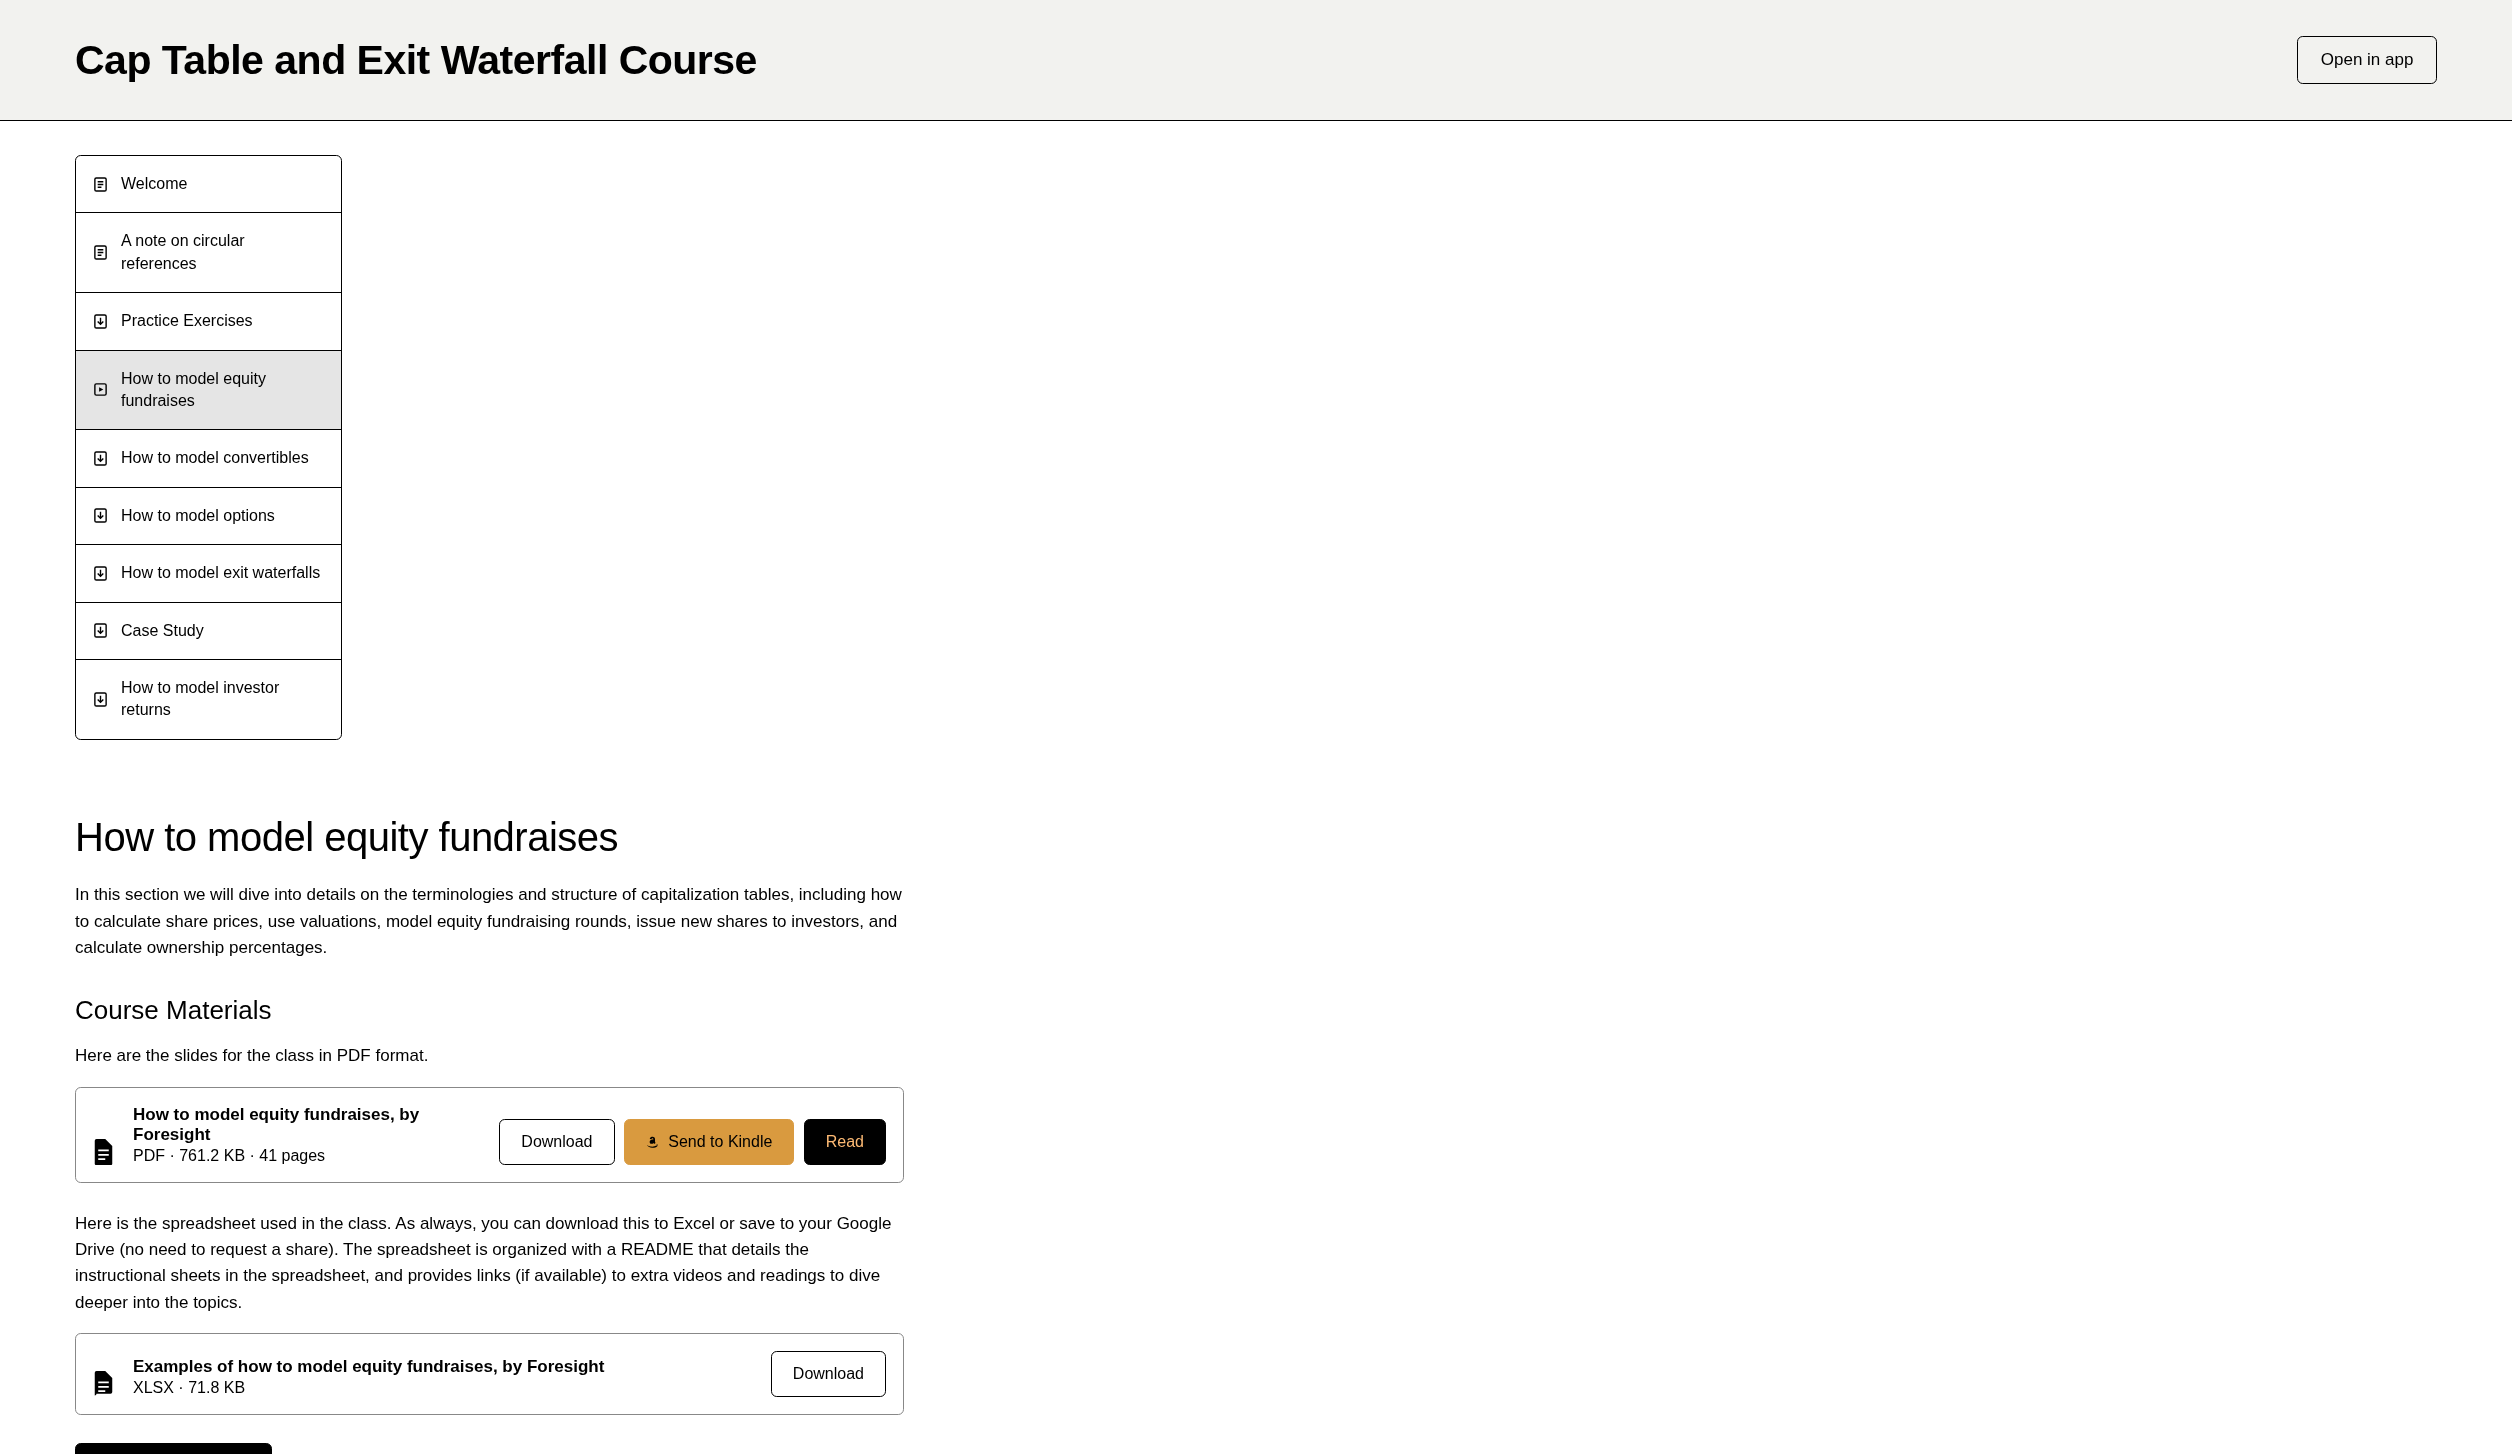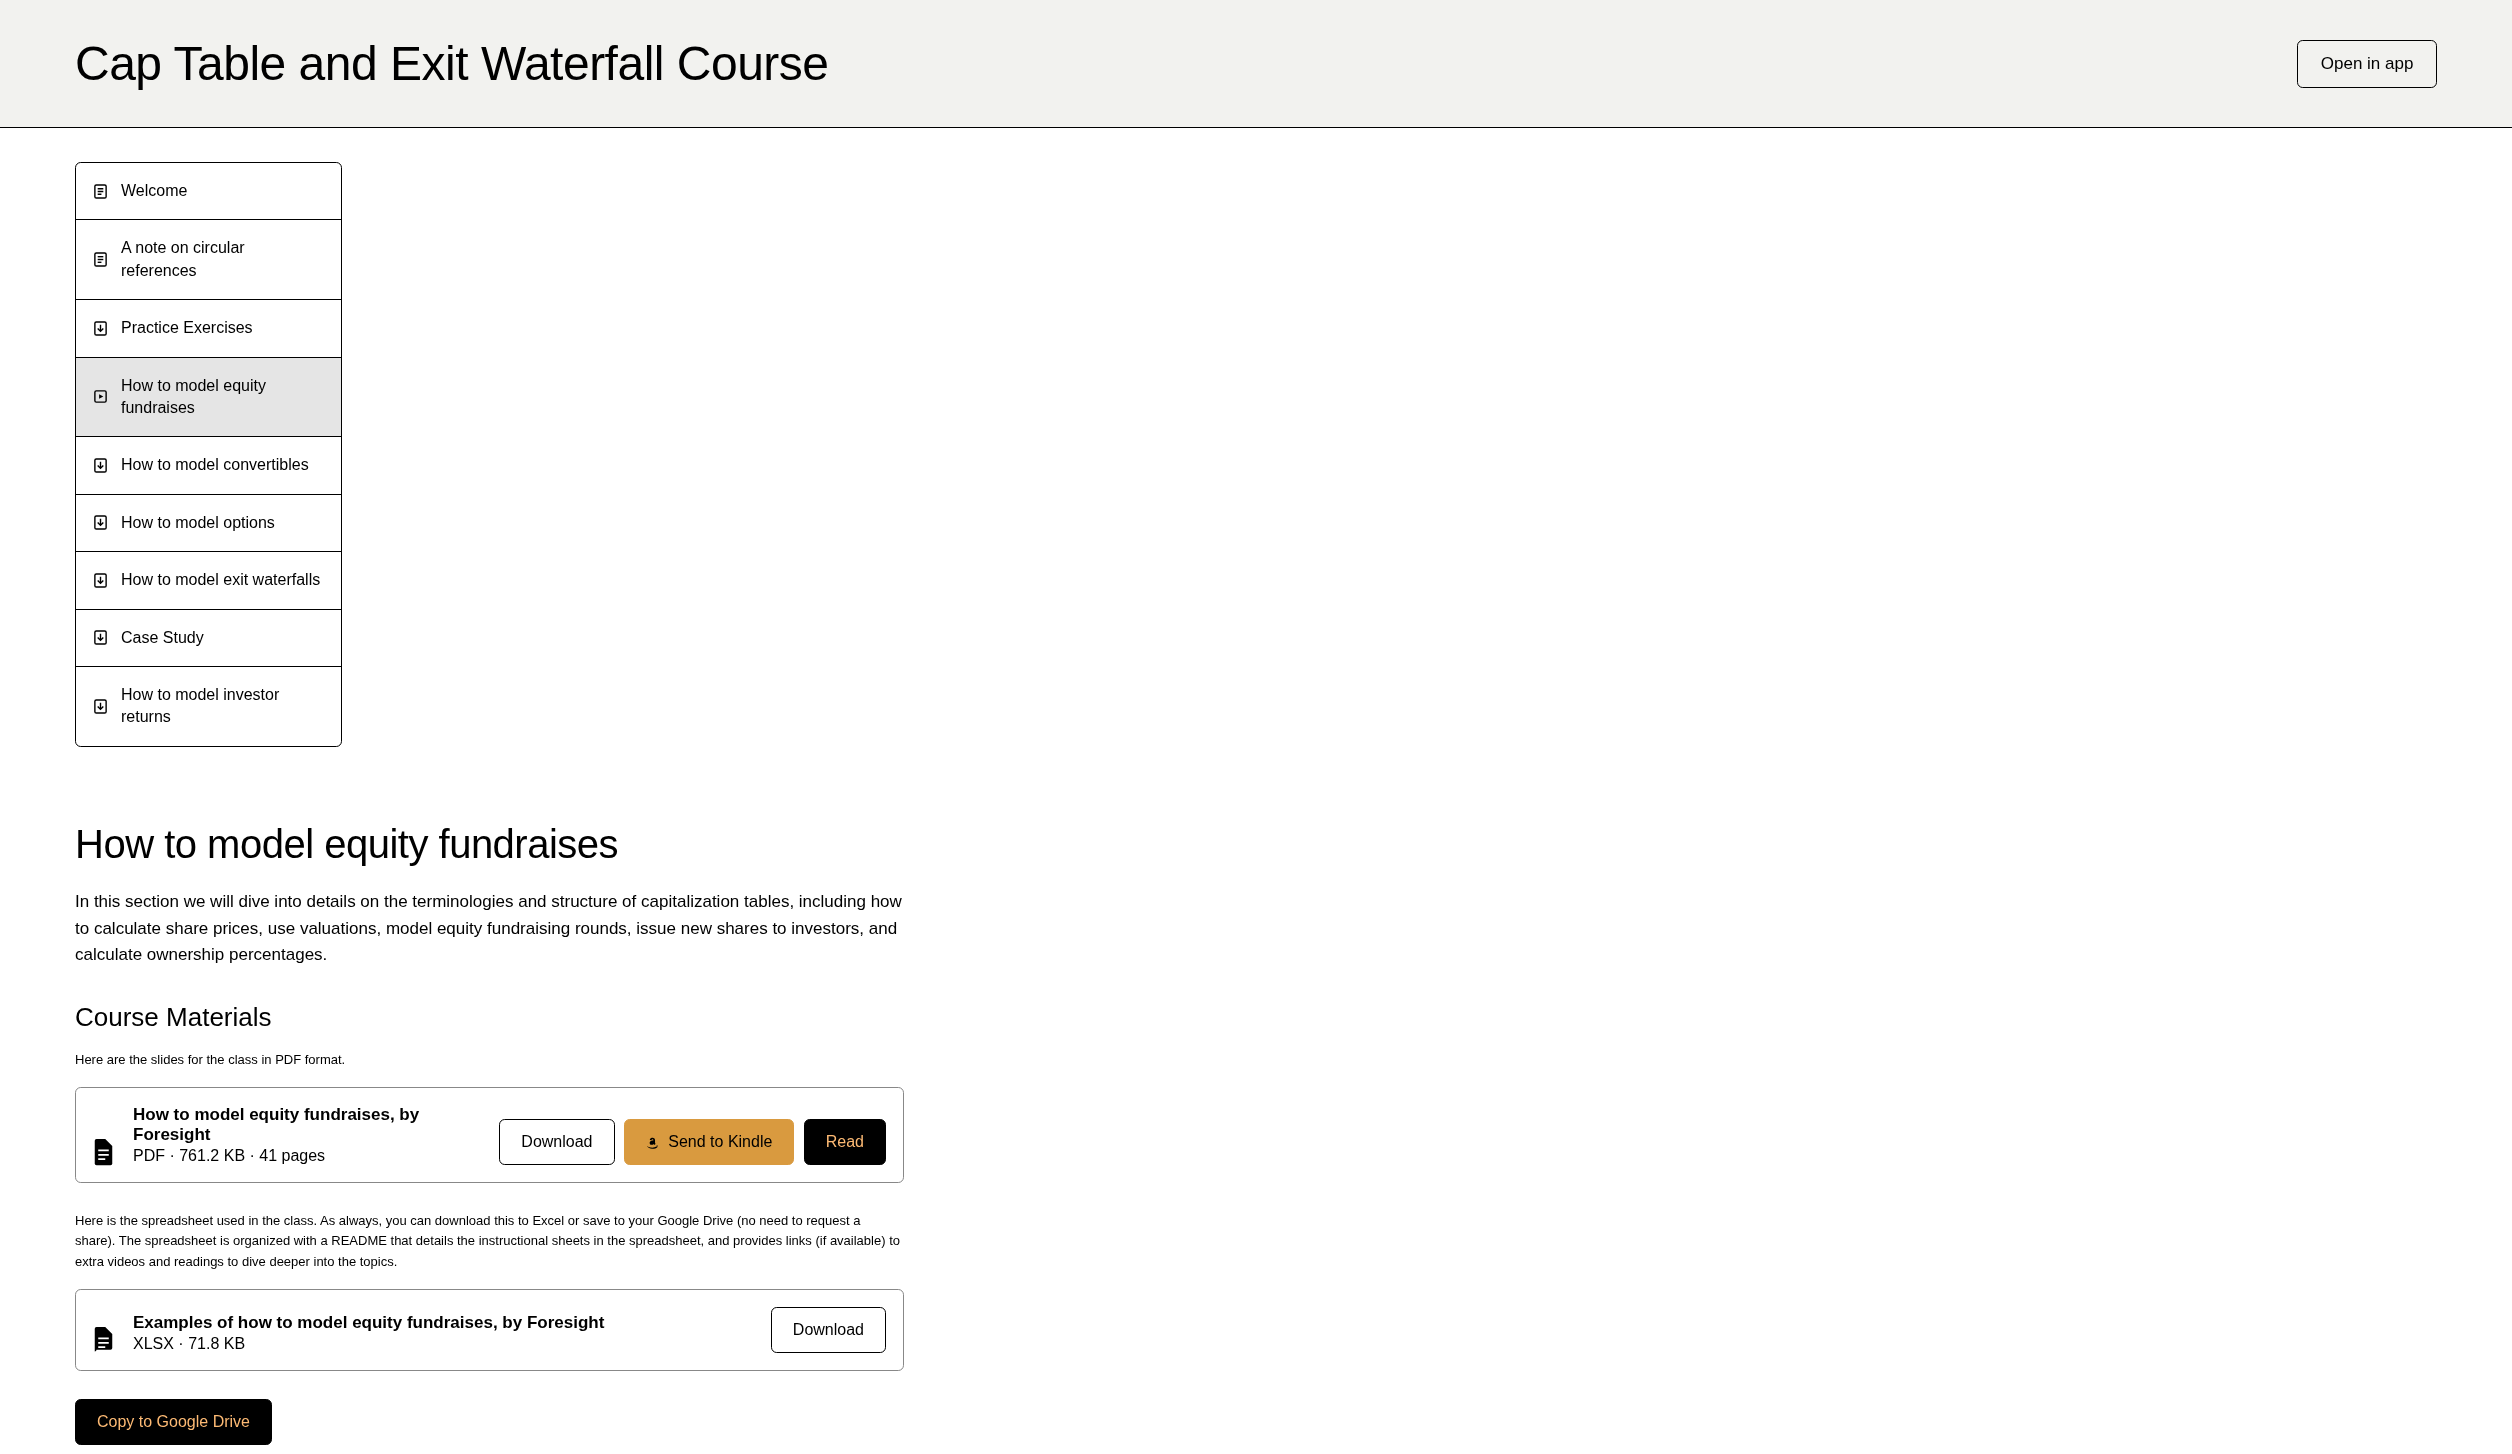--- a/index.html
+++ b/index.html
@@ -14,22 +14,22 @@
     }
     .header {
       background: #f2f2ef;
       border-bottom: 0.9px solid #000;
       padding: 36px 75px 36px 75px;
       display: flex;
       justify-content: space-between;
       align-items: center;
     }
     .header-title {
-      font-size: 48px;
-      font-weight: 400;
+      font-size: 41px;
+      font-weight: 700;
       letter-spacing: -0.5px;
     }
     .open-app-btn {
       background: transparent;
       border: 1.4px solid #000;
       border-radius: 5.7px;
       padding: 13px 22.6px;
       font-size: 17px;
       cursor: pointer;
       font-family: inherit;
@@ -85,21 +85,21 @@
       font-size: 17px;
       line-height: 1.55;
       margin-bottom: 34px;
     }
     .section-title {
       font-size: 26px;
       font-weight: 500;
       margin-bottom: 17px;
     }
     .section-text {
-      font-size: 13px;
+      font-size: 17px;
       line-height: 1.55;
       margin-bottom: 17px;
     }
     .material-card {
       border: 0.9px solid #888;
       border-radius: 5.7px;
       padding: 17px;
       display: flex;
       align-items: flex-end;
       gap: 19px;

